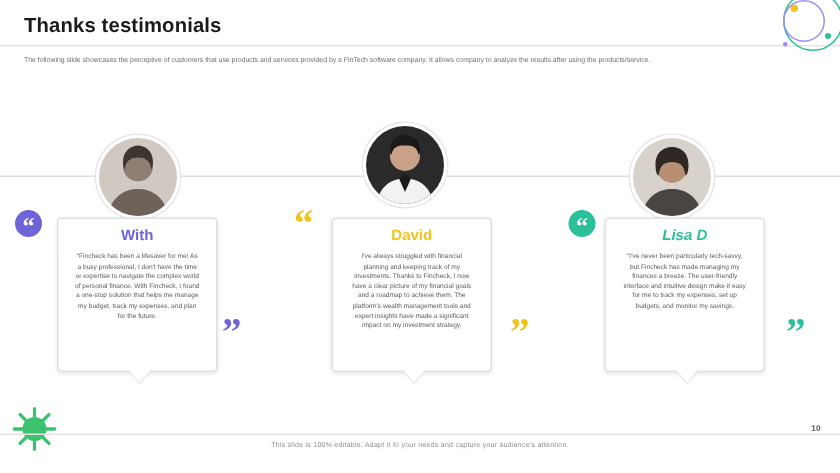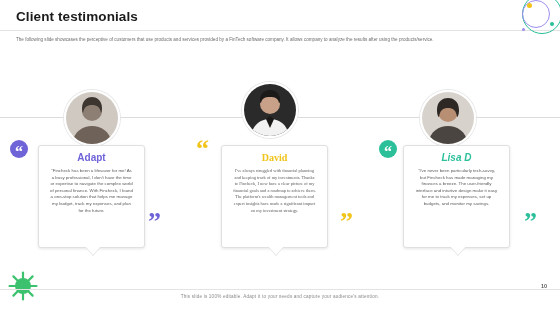--- a/index.html
+++ b/index.html
@@ -107,21 +107,21 @@
   }
   .pagenum{
     position:absolute;right:13px;top:283px;font-size:5.5px;color:#5b5b5b;font-weight:bold;
   }
 </style>
 </head>
 <body>
 
 <div class="slide">
 
-  <div class="title">Client testimonials</div>
+  <div class="title">Thanks testimonials</div>
   <div class="header-rule"></div>
   <div class="subtitle">The following slide showcases the perceptive of customers that use products and services provided by a FinTech software company. It allows company to analyze the results after using the products/service.</div>
 
   <div class="corner-rings">
     <div class="ring r1"></div>
     <div class="ring r2"></div>
     <div class="dot d1"></div>
     <div class="dot d2"></div>
     <div class="dot d3"></div>
   </div>
@@ -157,28 +157,28 @@
       <path d="M6 52c2-13 11-18 20-18s18 5 20 18z" fill="#4a4540"></path>
       <path d="M15 18c0-9 6-12 11-12s11 3 11 12c0 4-1 7-2 7-1-7-4-9-9-9s-8 2-9 9c-1 0-2-3-2-7z" fill="#2e2824"></path>
     </svg>
   </div>
 
   <div class="qbadge" style="left:10px;top:140px;background:#6f63d8;">
     <span>“</span>
   </div>
 
   <div class="bubble" style="left:38px;top:145px;width:105px;height:101px;">
-    <div class="name" style="color:#6f63d8;">Adapt</div>
+    <div class="name" style="color:#6f63d8;">With</div>
     <div class="body">"Fincheck has been a lifesaver for me! As a busy professional, I don't have the time or expertise to navigate the complex world of personal finance. With Fincheck, I found a one-stop solution that helps me manage my budget, track my expenses, and plan for the future.</div>
   </div>
   <div class="qmark" style="left:148px;top:209px;color:#6f63d8;">”</div>
 
   <div class="qmark" style="left:196px;top:136px;color:#f0c419;">“</div>
 
-  <div class="bubble" style="left:221px;top:145px;width:105px;height:101px;font-family:Liberation Serif, serif;">
+  <div class="bubble" style="left:221px;top:145px;width:105px;height:101px;">
     <div class="name" style="color:#f0c419;">David</div>
     <div class="body">I've always struggled with financial planning and keeping track of my investments. Thanks to Fincheck, I now have a clear picture of my financial goals and a roadmap to achieve them. The platform's wealth management tools and expert insights have made a significant impact on my investment strategy.</div>
   </div>
   <div class="qmark" style="left:340px;top:209px;color:#f0c419;">”</div>
 
   <div class="qbadge" style="left:379px;top:140px;background:#2bbf9a;">
     <span>“</span>
   </div>
 
   <div class="bubble" style="left:403px;top:145px;width:105px;height:101px;">

